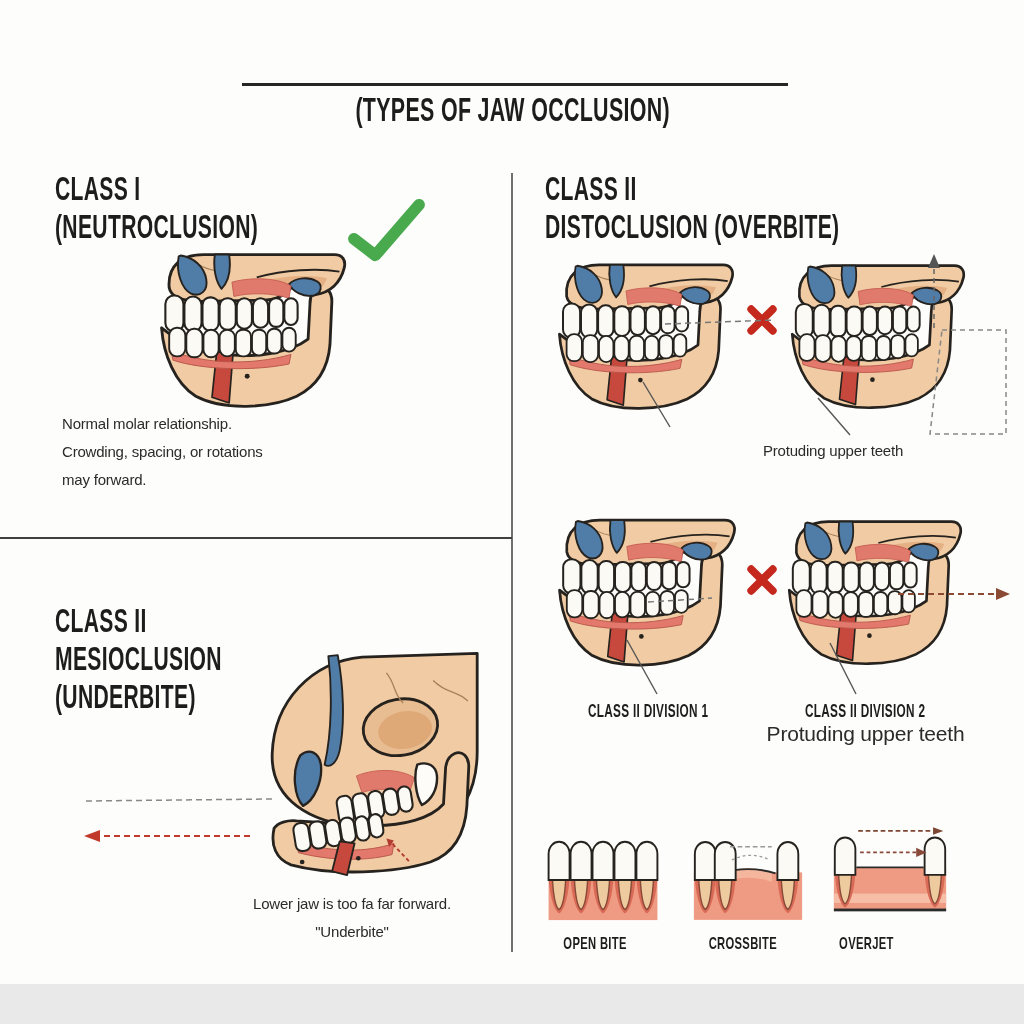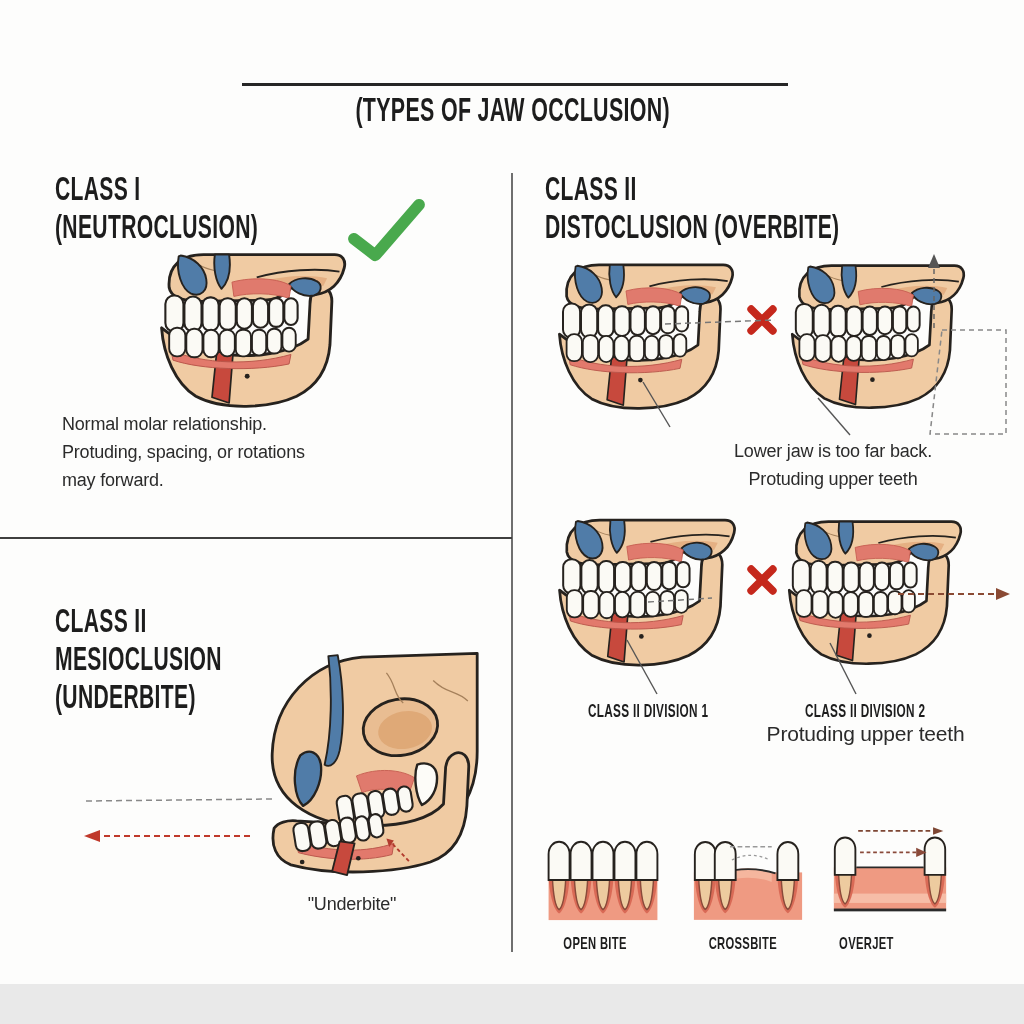--- a/index.html
+++ b/index.html
@@ -7,21 +7,21 @@
         font-family:"Liberation Sans", sans-serif;color:#222;margin:0 auto;}
   .abs{position:absolute;}
   
   .cond{display:inline-block;transform:scaleX(.64);transform-origin:0 50%;
         font-weight:700;letter-spacing:.5px;color:#1d1d1d;white-space:nowrap;}
   .cond.center{transform-origin:50% 50%;}
   .hline{height:38px;line-height:38px;}
   .title-rule{left:242px;top:83px;width:546px;height:3px;background:#262626;}
   .title-wrap{left:128px;top:90px;width:770px;text-align:center;font-size:34px;}
   .h-class{font-size:33px;}
-  .caption{font-size:18px;line-height:28px;color:#2b2b2b;letter-spacing:-.2px;}
+  .caption{font-size:15px;line-height:28px;color:#2b2b2b;letter-spacing:-.2px;}
   .caption.center{text-align:center;}
   .divider-v{left:511px;top:173px;width:2px;height:779px;background:#6f6f6f;}
   .divider-h{left:0;top:537px;width:512px;height:2px;background:#3f3f3f;}
   .divlabel{font-size:19px;}
   .divlabel-wrap{text-align:center;}
   .other-head{font-size:32px;}
   .minilabel{font-size:17px;}
   .minilabel-wrap{text-align:left;top:934px;}
   svg.art{display:block;}
   .overlay{left:0;top:0;pointer-events:none;}
@@ -159,52 +159,52 @@
     <div class="hline"><span class="cond h-class">(NEUTROCLUSION)</span></div>
   </div>
   <svg class="art abs" style="left:344px;top:196px;" width="84" height="70" viewBox="0 0 84 72">
     <path d="M9,44 L31,61 L76,9" fill="none" stroke="#49a94d" stroke-width="12" stroke-linecap="round" stroke-linejoin="round"></path>
   </svg>
   <svg class="art abs" style="left:142px;top:246px;" width="218" height="176" viewBox="0 0 220 185">
       <use href="#g-jaw"></use>
     </svg>
   <div class="abs caption" style="left:62px;top:410px;">
     <div>Normal molar relationship.</div>
-    <div>Protuding, spacing, or rotations</div>
+    <div>Crowding, spacing, or rotations</div>
     <div>may forward.</div>
   </div>
 
   <div class="abs" style="left:55px;top:602px;">
     <div class="hline"><span class="cond h-class">CLASS II</span></div>
     <div class="hline"><span class="cond h-class">MESIOCLUSION</span></div>
     <div class="hline"><span class="cond h-class">(UNDERBITE)</span></div>
   </div>
   <svg class="art abs" style="left:246px;top:638px;" width="234" height="244" viewBox="0 0 250 250">
       <use href="#g-jaw-under"></use>
     </svg>
   <div class="abs caption center" style="left:207px;top:890px;width:290px;">
+    <div>Lower jaw is too fa far forward.</div>
     <div>"Underbite"</div>
   </div>
 
   <div class="abs" style="left:545px;top:170px;">
     <div class="hline"><span class="cond h-class">CLASS II</span></div>
     <div class="hline"><span class="cond h-class">DISTOCLUSION (OVERBITE)</span></div>
   </div>
 
   <svg class="art abs" style="left:545px;top:250px;" width="198" height="180" viewBox="0 0 220 185">
       <use href="#g-jaw"></use>
     </svg>
   <svg class="art abs" style="left:745px;top:303px;" width="34" height="34" viewBox="0 0 44 44">
     <path d="M8,8 L36,36 M36,8 L8,36" stroke="#c5281c" stroke-width="10" stroke-linecap="round"></path>
   </svg>
   <svg class="art abs" style="left:778px;top:250px;" width="196" height="180" viewBox="0 0 220 185">
       <use href="#g-jaw"></use>
     </svg>
   <div class="abs caption center" style="left:688px;top:437px;width:290px;">
-    <div>Lower jaw is too far back.</div>
     <div>Protuding upper teeth</div>
   </div>
 
   <svg class="art abs" style="left:545px;top:505px;" width="200" height="182" viewBox="0 0 220 185">
       <use href="#g-jaw"></use>
     </svg>
   <svg class="art abs" style="left:745px;top:563px;" width="34" height="34" viewBox="0 0 44 44">
     <path d="M8,8 L36,36 M36,8 L8,36" stroke="#c5281c" stroke-width="10" stroke-linecap="round"></path>
   </svg>
   <svg class="art abs" style="left:775px;top:505px;" width="196" height="182" viewBox="0 0 220 185">

